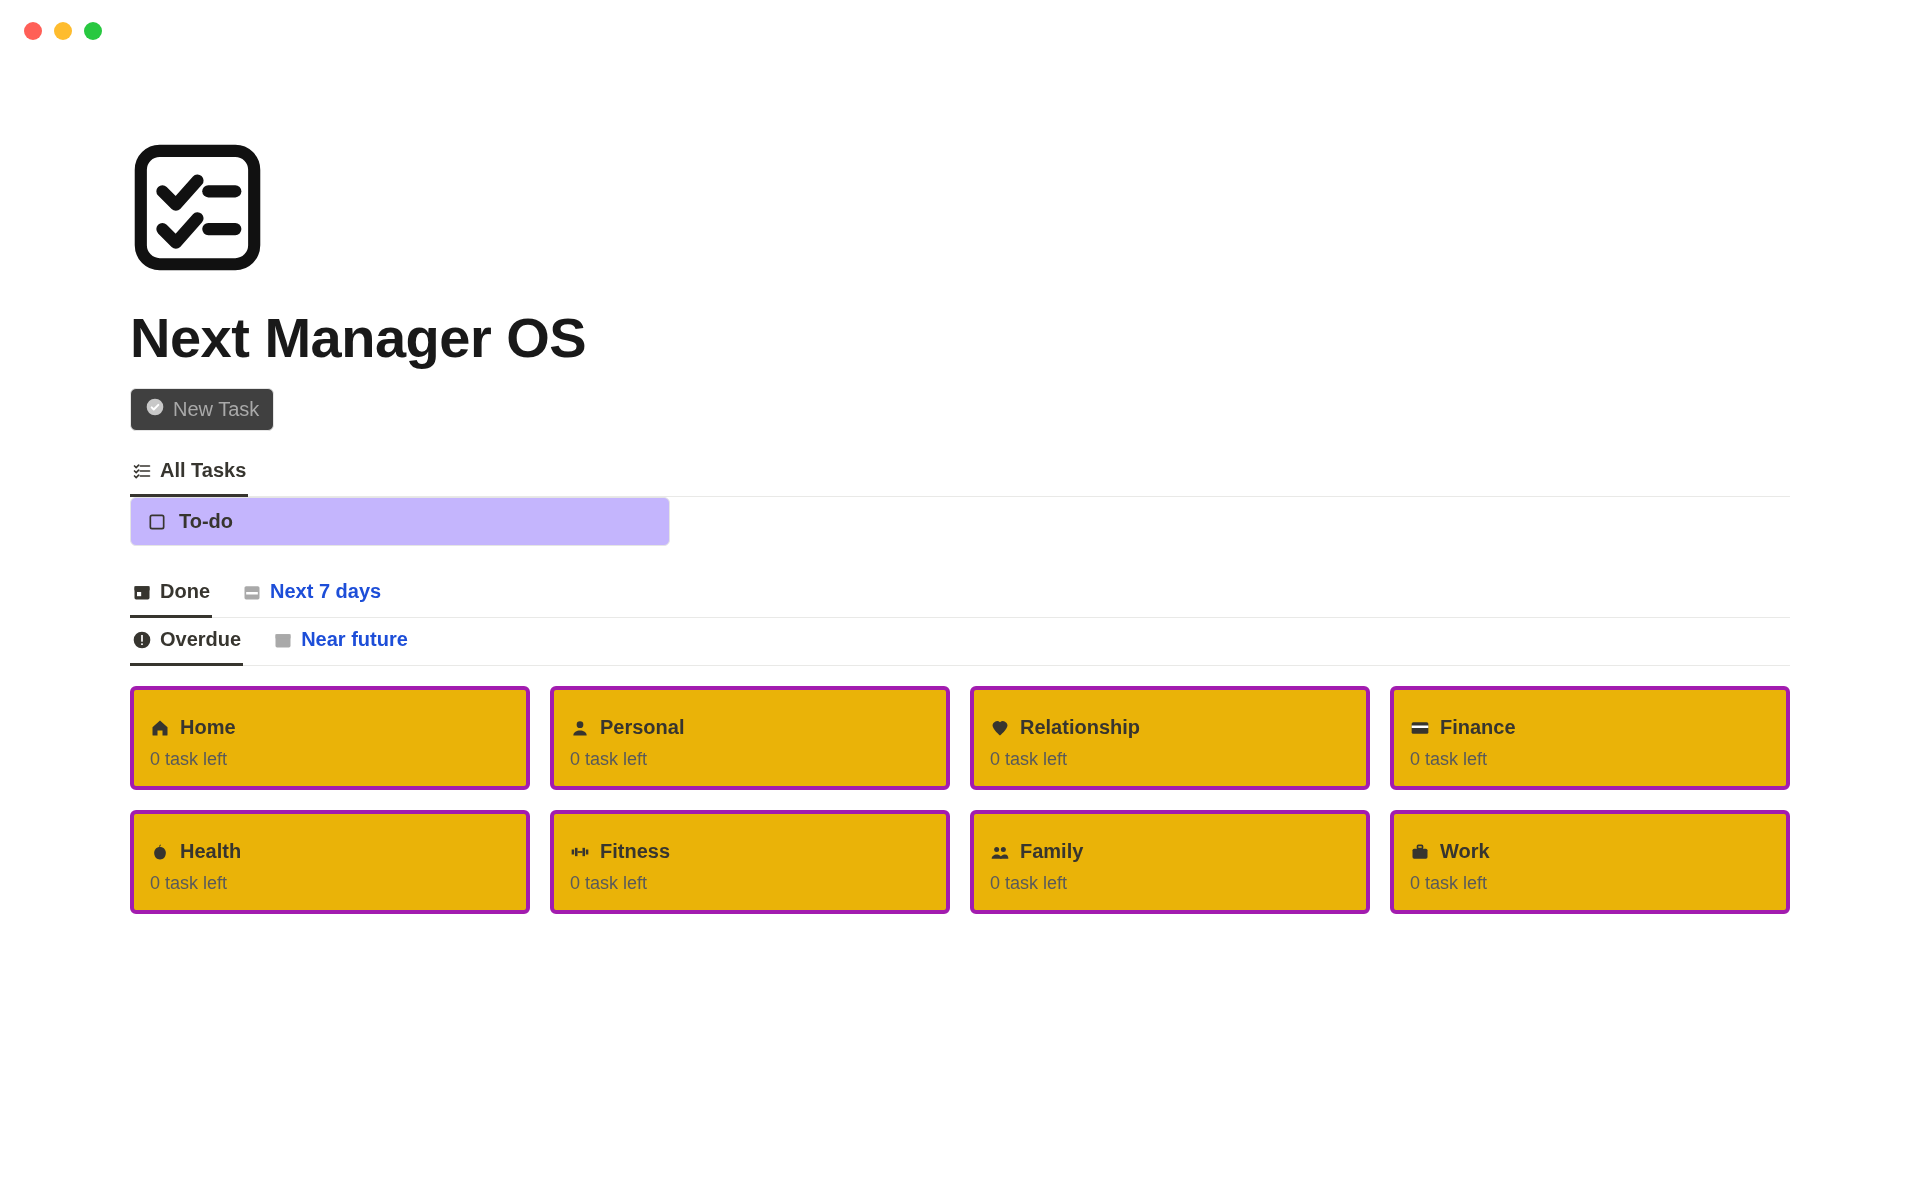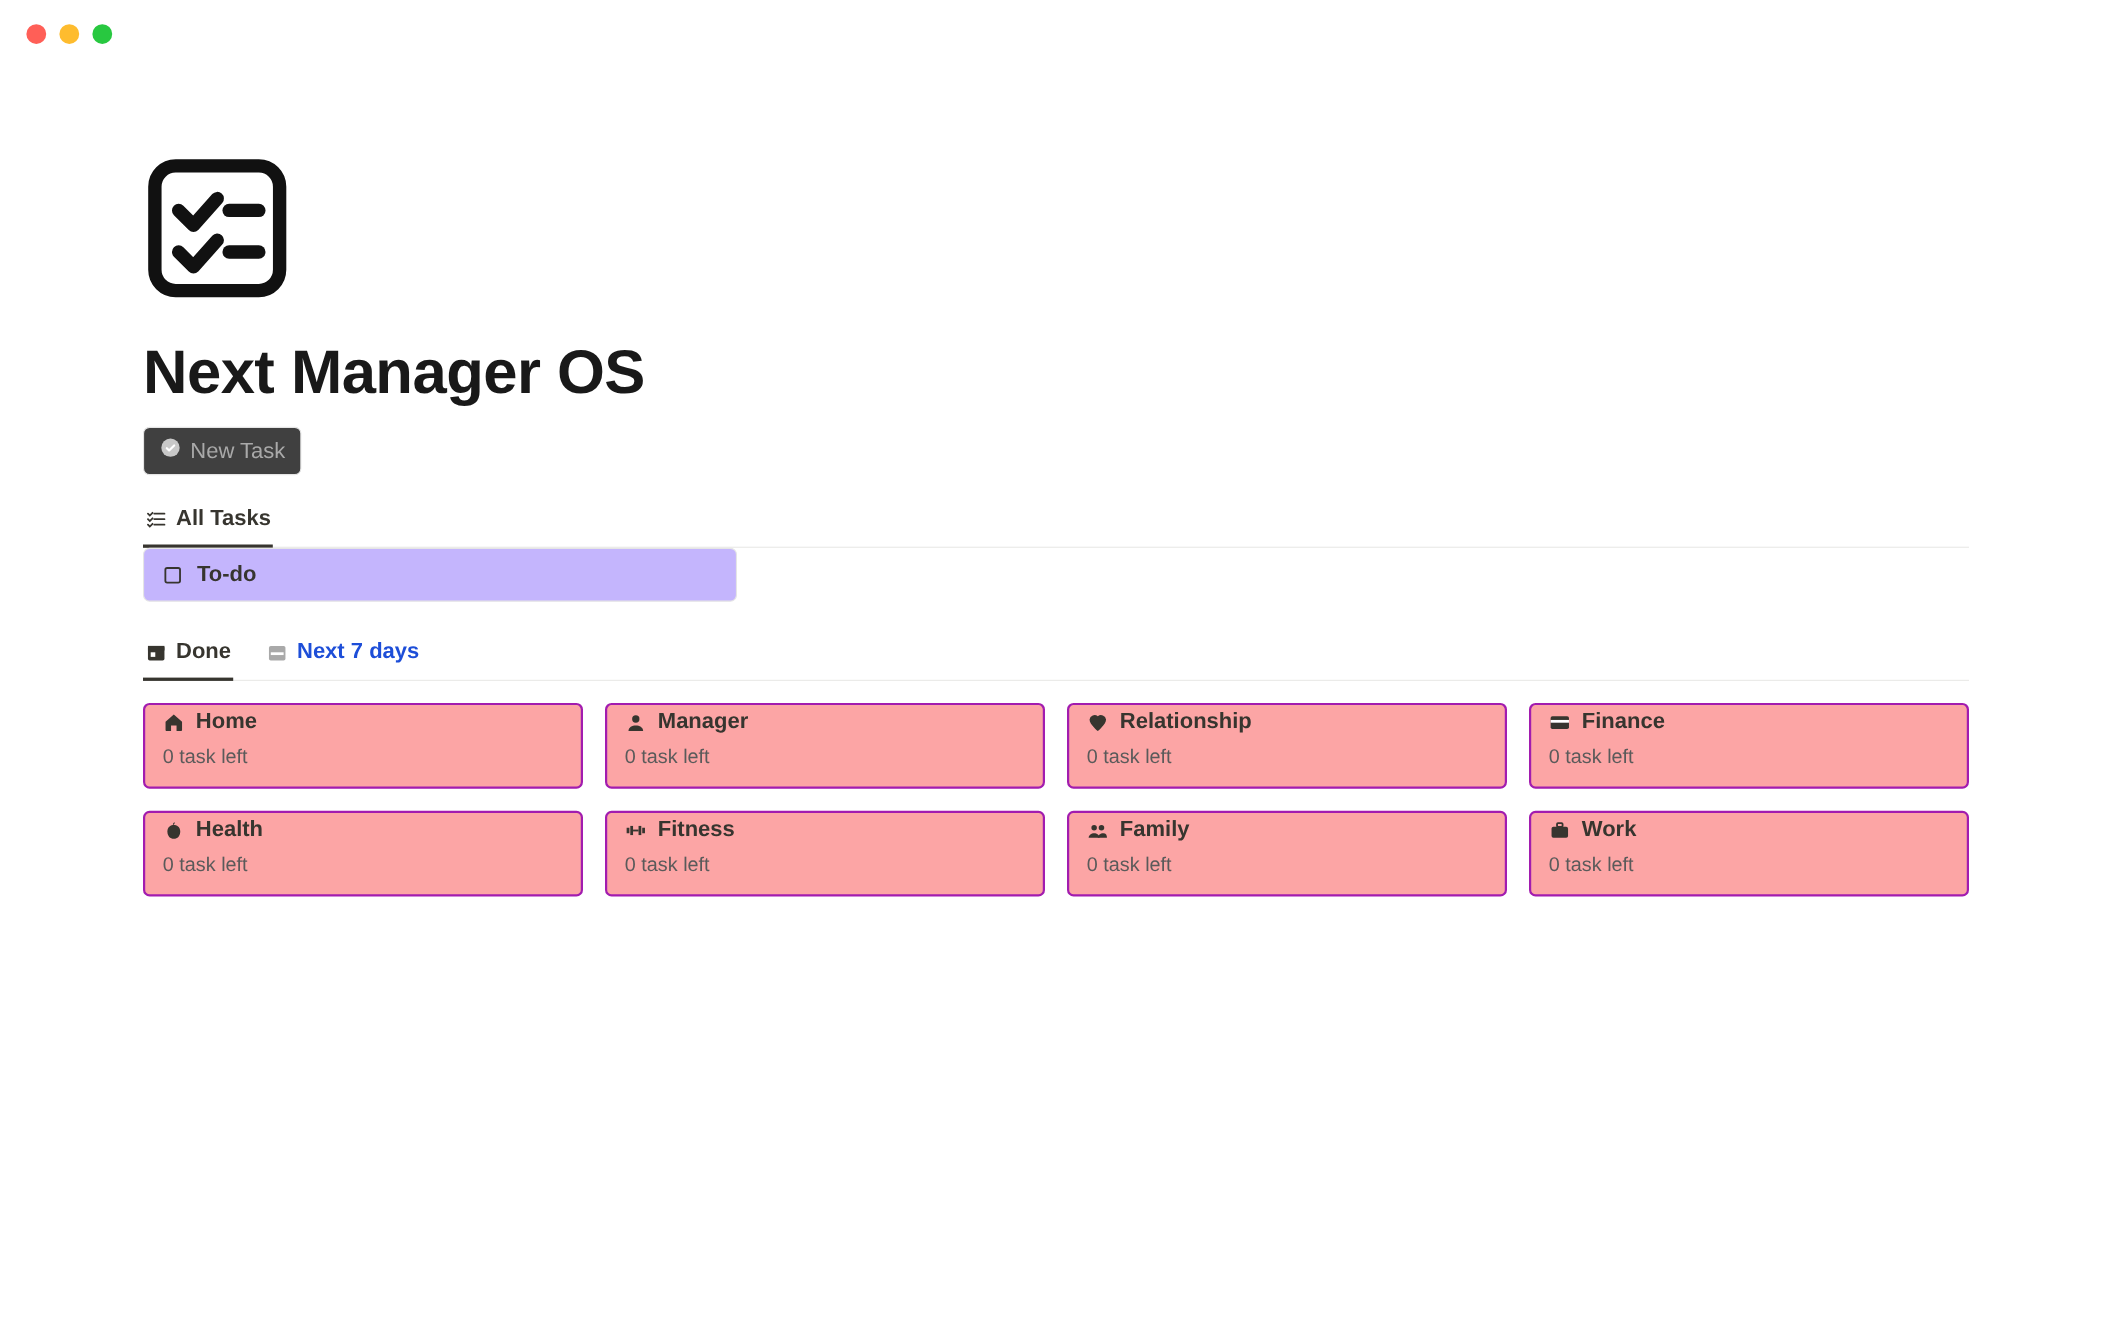--- a/index.html
+++ b/index.html
@@ -102,24 +102,24 @@
   }
   .status-card .sicon { width:20px; height:20px; display:inline-flex; }
 
   .areas-grid {
     display: grid;
     grid-template-columns: repeat(4, 1fr);
     gap: 20px;
     margin-top: 20px;
   }
   .area-card {
-    border: 2px solid #a21caf;
+    border: 4px solid #a21caf;
     border-radius: 6px;
-    padding: 4px 16px 16px 16px;
-    background:#fca5a5;
+    padding: 26px 16px 16px 16px;
+    background:#eab308;
     cursor: pointer;
   }
   .area-head {
     display: flex;
     align-items: center;
     gap: 10px;
     font-size: 20px;
     font-weight: 600;
     color: #37352f;
     margin-bottom: 10px;
@@ -205,20 +205,41 @@
         <svg viewBox="0 0 24 24" width="20" height="20">
             <rect x="3" y="5" width="18" height="16" rx="2" fill="#a9a9a9"></rect>
             <rect x="5" y="12" width="14" height="3" fill="#fff"></rect>
           </svg>
       </span>
       <span>Next 7 days</span>
     </div>
   </div>
 
   
+  <div class="tabbar">
+    <div class="tab active">
+      <span class="ticon">
+        <svg viewBox="0 0 24 24" width="20" height="20">
+            <circle cx="12" cy="12" r="10" fill="#37352f"></circle>
+            <rect x="11" y="6" width="2" height="8" fill="#fff"></rect>
+            <rect x="11" y="16" width="2" height="2" fill="#fff"></rect>
+          </svg>
+      </span>
+      <span>Overdue</span>
+    </div>
+    <div class="tab">
+      <span class="ticon">
+        <svg viewBox="0 0 24 24" width="20" height="20">
+            <rect x="3" y="5" width="18" height="16" rx="2" fill="#a9a9a9"></rect>
+            <rect x="3" y="5" width="18" height="5" fill="#a9a9a9"></rect>
+          </svg>
+      </span>
+      <span>Near future</span>
+    </div>
+  </div>
 
   
 
   
   <div class="areas-grid" id="areas-grid">
       <div class="area-card">
         <div class="area-head">
           <span class="aicon">
             <svg viewBox="0 0 24 24" width="20" height="20">
               <path d="M3 11L12 3l9 8v9a1 1 0 0 1-1 1h-5v-6H9v6H4a1 1 0 0 1-1-1z" fill="#37352f"></path>
@@ -229,21 +250,21 @@
         <div class="area-sub">0 task left</div>
       </div>
       <div class="area-card">
         <div class="area-head">
           <span class="aicon">
             <svg viewBox="0 0 24 24" width="20" height="20">
               <circle cx="12" cy="8" r="4" fill="#37352f"></circle>
               <path d="M4 21c0-4 4-6 8-6s8 2 8 6" fill="#37352f"></path>
             </svg>
           </span>
-          <span>Manager</span>
+          <span>Personal</span>
         </div>
         <div class="area-sub">0 task left</div>
       </div>
       <div class="area-card">
         <div class="area-head">
           <span class="aicon">
             <svg viewBox="0 0 24 24" width="20" height="20">
               <path d="M12 21S3 14 3 8.5A5.5 5.5 0 0 1 12 5a5.5 5.5 0 0 1 9 3.5C21 14 12 21 12 21z" fill="#37352f"></path>
             </svg>
           </span>

